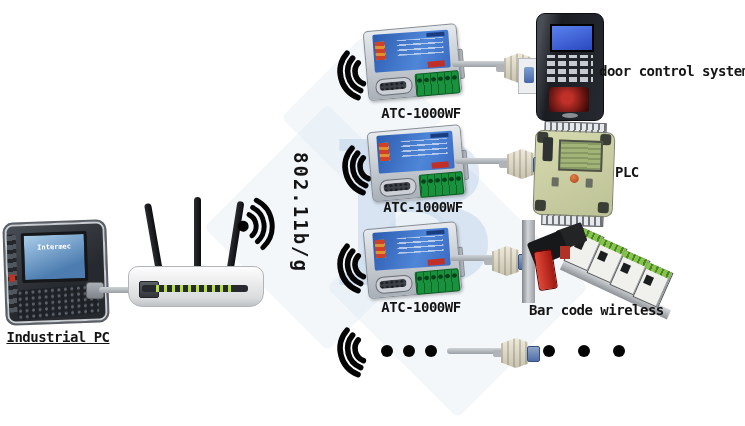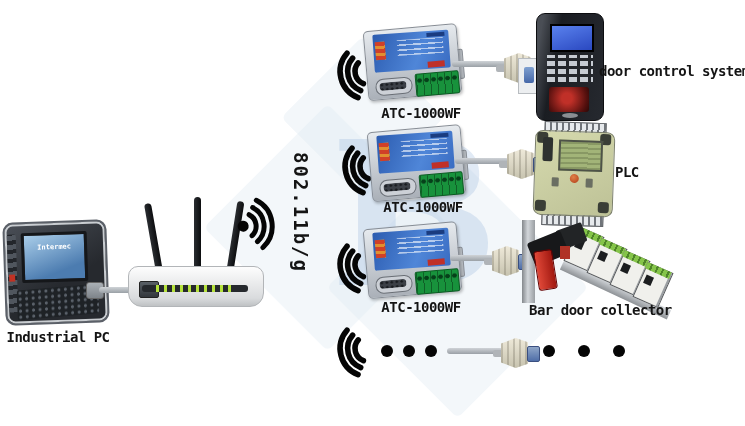--- a/index.html
+++ b/index.html
@@ -146,21 +146,21 @@
   <div class="wm wm-d" style="left:305px;top:60px;width:115px;height:115px;"></div>
   <div class="wm wm-g" style="left:330px;top:115px;">B</div>
 
   <div class="pc">
     <div class="pc-body"></div>
     <div class="pc-screen">Intermec</div>
     <div class="pc-side"></div>
     <div class="pc-chip"></div>
     <div class="pc-kbd"></div>
   </div>
-  <div class="lbl lbl-center" style="left:6px;top:329px;width:104px;">Industrial PC</div>
+  <div class="lbl lbl-center" style="left:6px;top:329px;width:104px;text-decoration:underline;">Industrial PC</div>
 
   <div class="plug" style="left:86px;top:282px;width:16px;height:15px;"></div>
   <div class="cable" style="left:99px;top:287px;width:47px;"></div>
   <div class="plug" style="left:141px;top:281px;width:20px;height:17px;"></div>
 
   <div class="router">
     <div class="ant" style="left:24px;top:6px;height:70px;transform:rotate(-10deg);"></div>
     <div class="ant" style="left:68px;top:0;height:76px;"></div>
     <div class="ant" style="left:106px;top:4px;height:70px;transform:rotate(9deg);"></div>
     <div class="router-body"></div>
@@ -271,21 +271,21 @@
     <div class="bcc-rail"></div>
     <div class="cbox" style="left:70px;top:10px;"></div>
     <div class="cbox" style="left:93px;top:22px;"></div>
     <div class="cbox" style="left:116px;top:34px;"></div>
     <div class="cbox" style="left:139px;top:46px;"></div>
     <div class="bcc-box2"></div>
     <div class="bcc-mount"></div>
     <div class="bcc-scan"></div>
     <div class="bcc-chip"></div>
   </div>
-  <div class="lbl" style="left:529px;top:302px;">Bar door collector</div>
+  <div class="lbl" style="left:529px;top:302px;">Bar code wireless</div>
 
   <svg class="wifi" style="left:324px;top:322px;transform:rotate(-14deg);" width="52" height="62" viewBox="0 0 56 64">
     <path d="M 40 43.5 A 14 14 0 0 1 40 20.5" fill="none" stroke="#050505" stroke-width="6" stroke-linecap="round"></path>
     <path d="M 35.4 50 A 22 22 0 0 1 35.4 14" fill="none" stroke="#050505" stroke-width="6" stroke-linecap="round"></path>
     <path d="M 30.8 56.6 A 30 30 0 0 1 30.8 7.4" fill="none" stroke="#050505" stroke-width="6" stroke-linecap="round"></path>
   </svg>
   <div class="dot" style="left:381px;top:345px;"></div>
   <div class="dot" style="left:403px;top:345px;"></div>
   <div class="dot" style="left:425px;top:345px;"></div>
   <div class="cable" style="left:447px;top:348px;width:56px;"></div>

